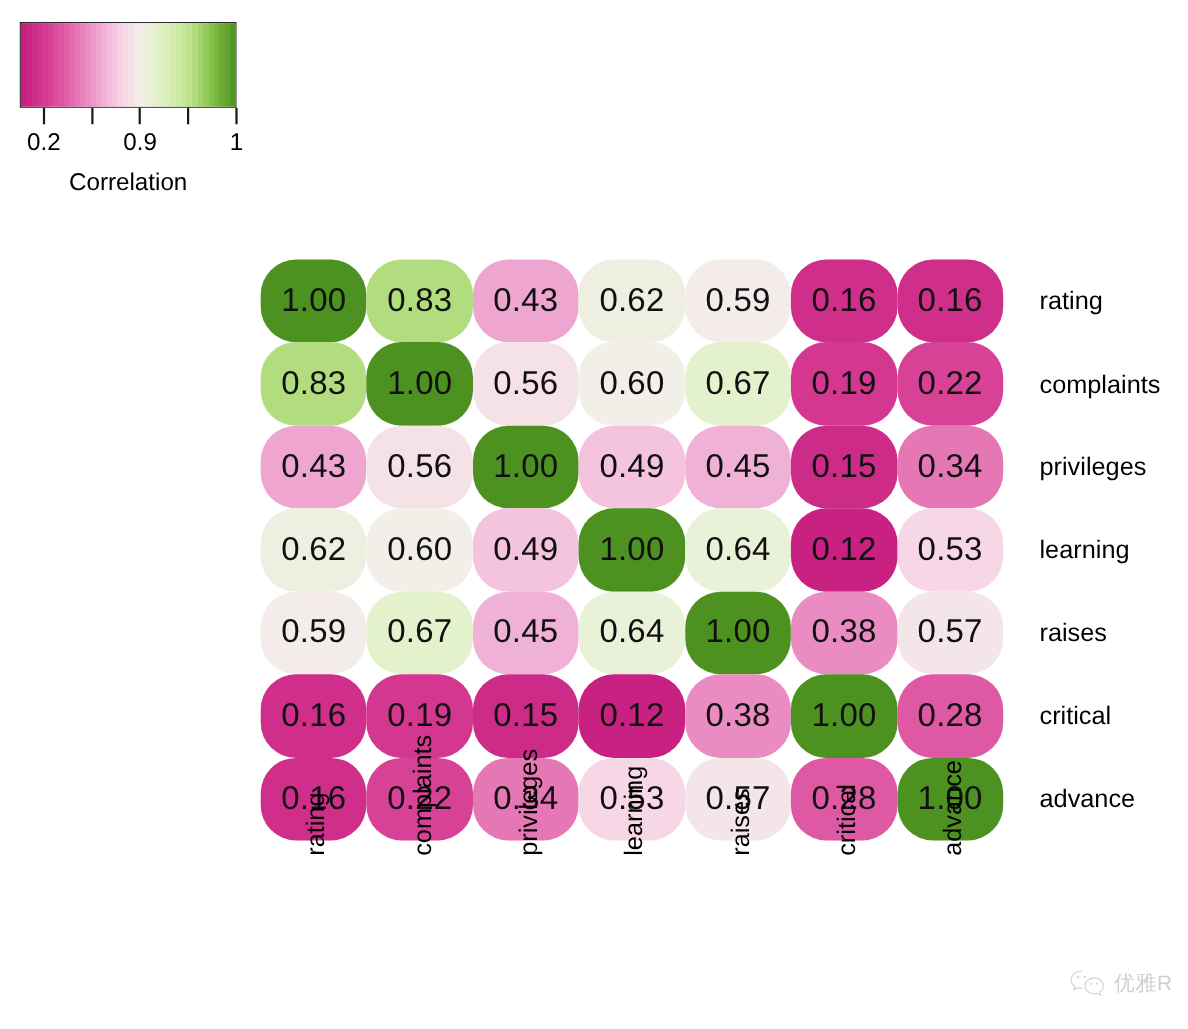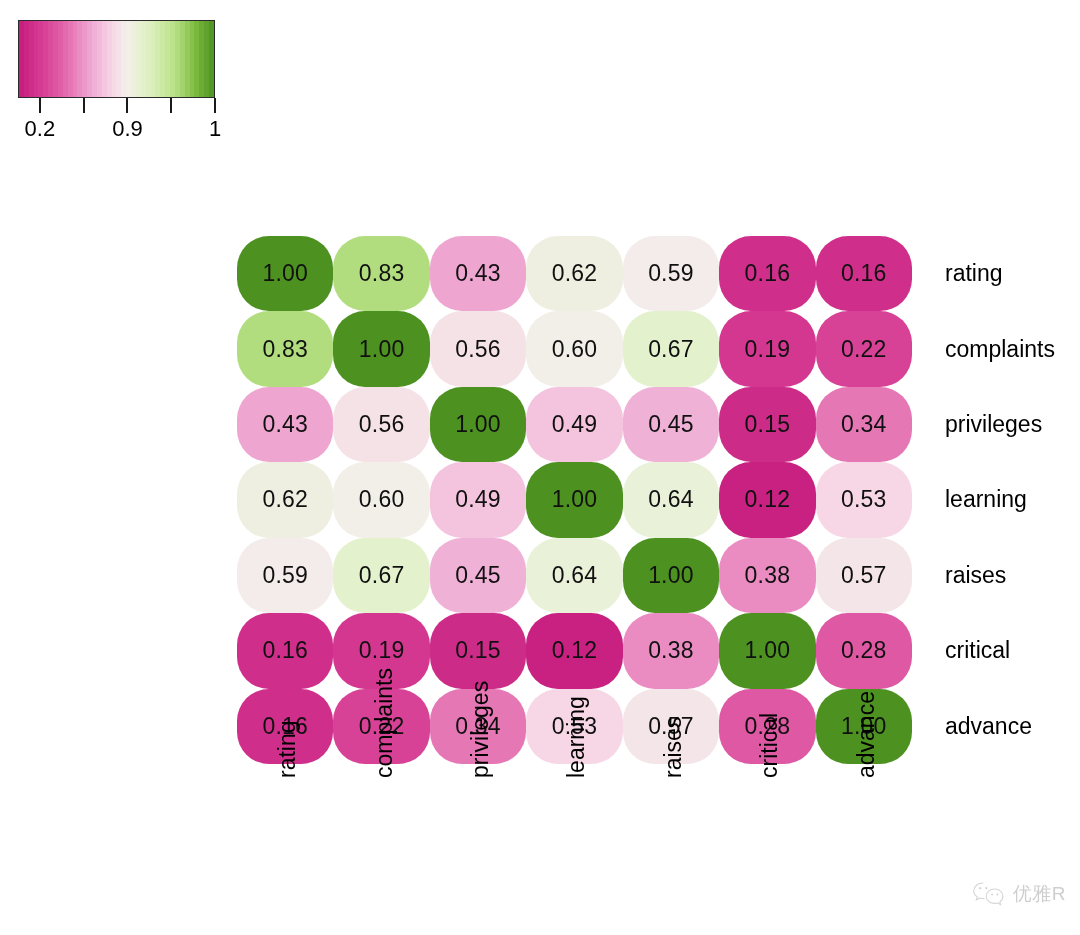--- a/index.html
+++ b/index.html
@@ -85,21 +85,21 @@
     display: grid;
     grid-template-columns: repeat(7, 1fr);
     grid-template-rows: repeat(7, 1fr);
     width: 100%;
     height: 100%;
   }
   .hm-cell {
     display: flex;
     align-items: center;
     justify-content: center;
-    font-size: 23px;
+    font-size: 30px;
     color: #101010;
     letter-spacing: 0.2px;
     border-radius: 32px;
   }
 
   
   #row-labels {
     position: absolute;
     left: 945px;
     top: 236px;
@@ -171,20 +171,21 @@
       <div class="cb-tick" style="left: calc(33.3333% - 1px);"></div>
       <div class="cb-tick" style="left: calc(55.5556% - 1px);"></div>
       <div class="cb-tick" style="left: calc(77.7778% - 1px);"></div>
       <div class="cb-tick" style="left: calc(100% - 1px);"></div>
     </div>
   <div id="colorbar-ticklabels">
       <div class="cb-ticklabel" style="left: 11.1111%; text-align: center;">0.2</div>
       <div class="cb-ticklabel" style="left: 55.5556%;">0.9</div>
       <div class="cb-ticklabel" style="left: 100%;">1</div>
     </div>
+  <div id="colorbar-title">Correlation</div>
 </div>
 
 <div id="heatmap-area">
   <div id="heatmap-grid">
       <div class="hm-cell" style="background: rgb(77, 146, 33);">1.00</div>
       <div class="hm-cell" style="background: rgb(178, 221, 126);">0.83</div>
       <div class="hm-cell" style="background: rgb(238, 166, 209);">0.43</div>
       <div class="hm-cell" style="background: rgb(238, 239, 224);">0.62</div>
       <div class="hm-cell" style="background: rgb(243, 236, 234);">0.59</div>
       <div class="hm-cell" style="background: rgb(207, 46, 138);">0.16</div>

